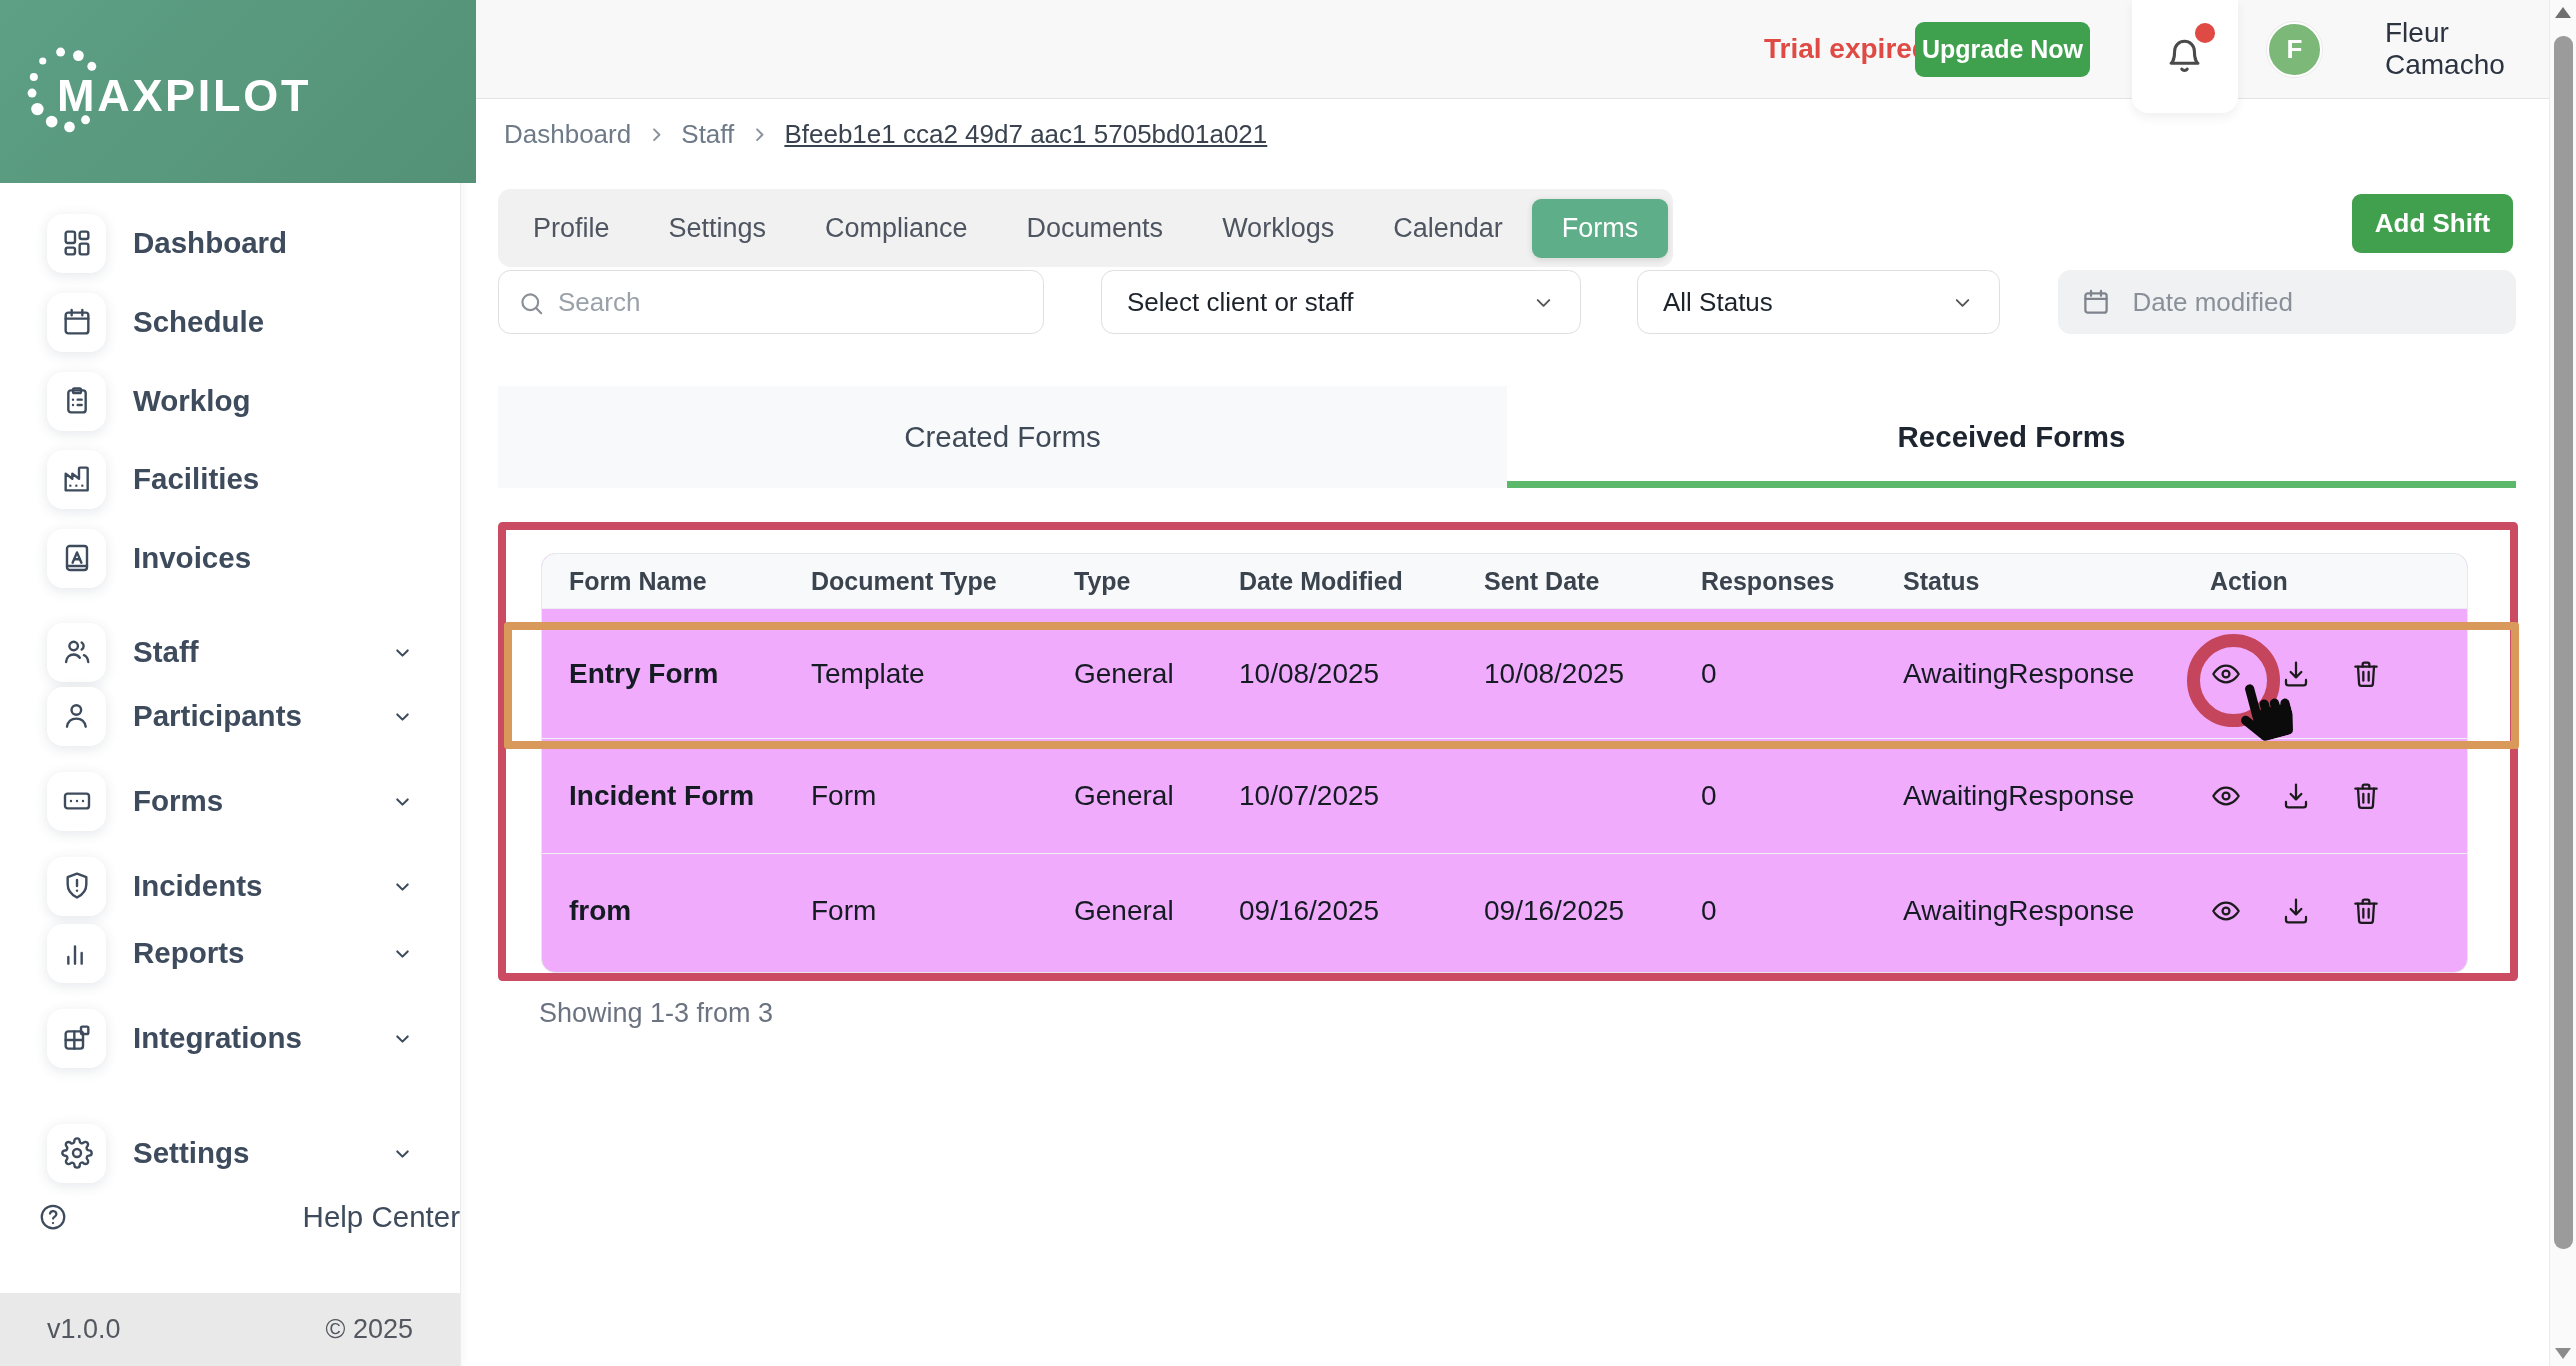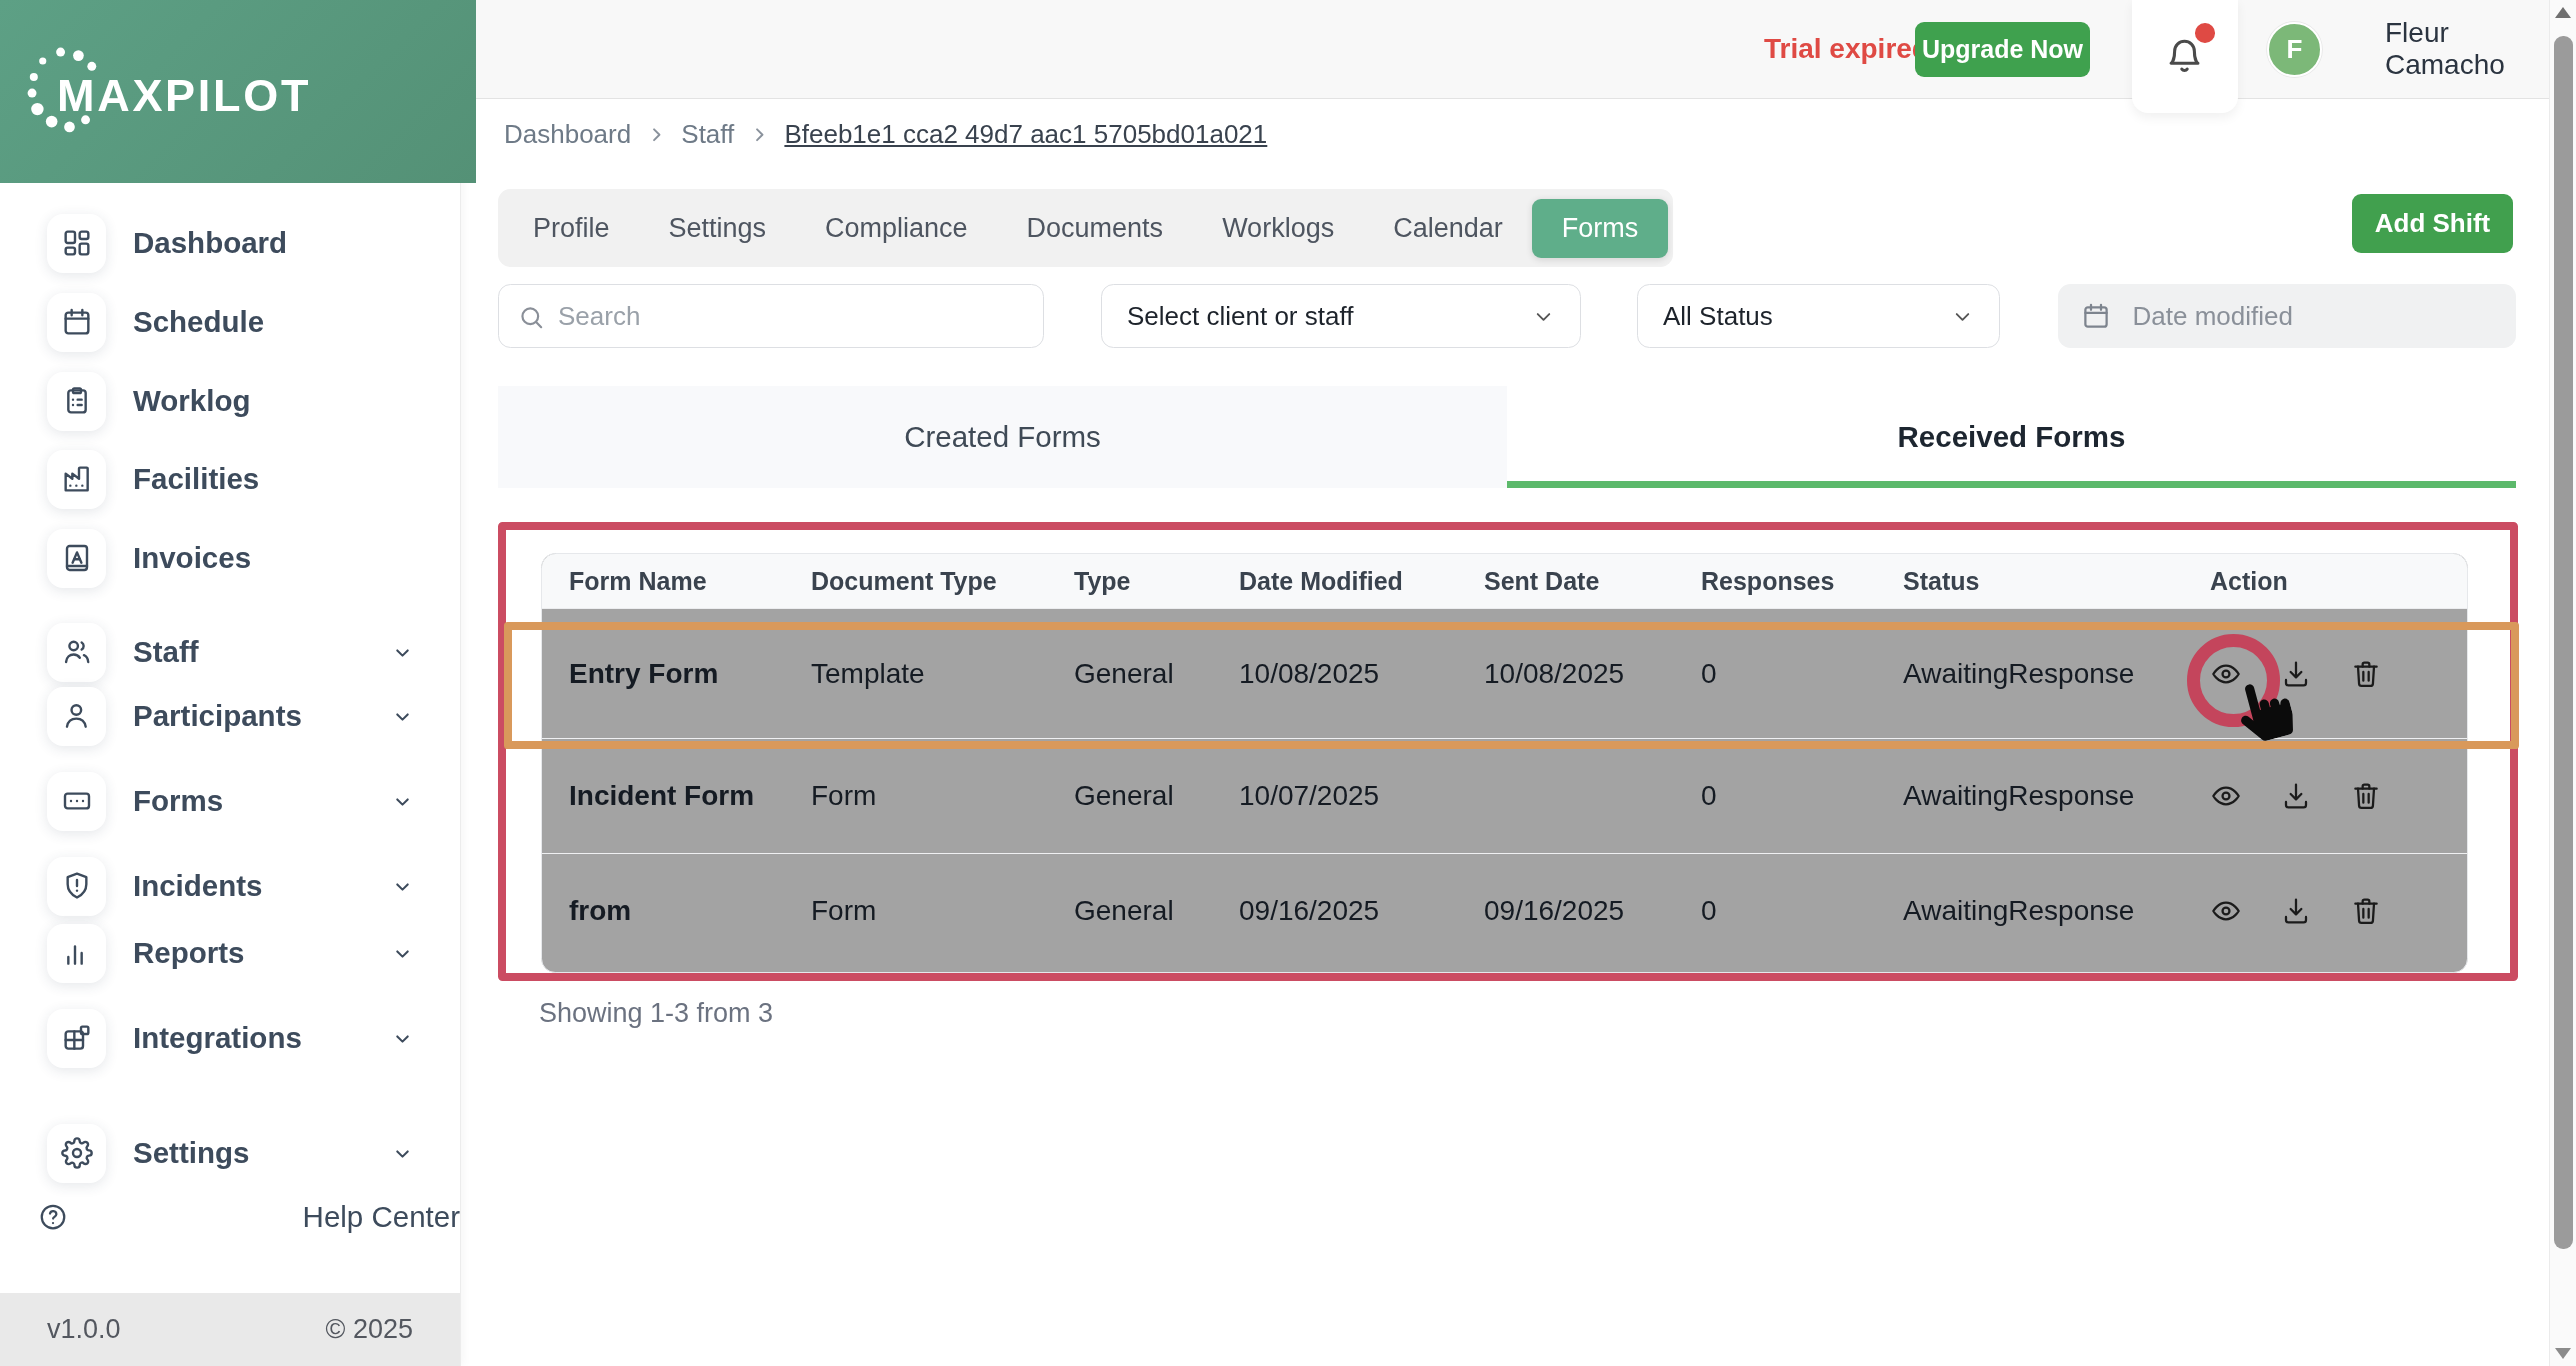--- a/index.html
+++ b/index.html
@@ -35,38 +35,38 @@
 
   .breadcrumb{position:absolute;left:44px;top:16px;height:39px;display:flex;align-items:center;gap:14.3px;font-size:26px;}
   .crumb{color:#6e7a87;cursor:pointer;}
   .crumb.current{color:#39424e;cursor:default;text-decoration:underline;}
 
   .tab-strip{position:absolute;left:38px;top:90px;height:78px;background:#F1F1F1;border-radius:12.5px;display:inline-flex;align-items:center;padding:0 5.4px;box-sizing:border-box;}
   .page-tab{height:59px;display:flex;align-items:center;padding:0 29.5px;font-size:27px;color:#4e5560;border-radius:9px;cursor:pointer;white-space:nowrap;}
   .page-tab.active{background:#5FAE8A;color:#fff;font-weight:500;box-shadow:0 1.8px 7.2px rgba(0,0,0,.12);}
   .add-shift-btn{position:absolute;left:1892px;top:95px;width:161px;height:59px;background:#41A04E;border:none;border-radius:9px;color:#fff;font-size:26px;font-weight:700;font-family:inherit;cursor:pointer;}
 
-  .filter-row{position:absolute;left:0;top:185px;width:2089px;height:64px;}
+  .filter-row{position:absolute;left:0;top:171px;width:2089px;height:64px;}
   .search-box{position:absolute;left:38px;top:0;width:546px;height:64px;border:1.8px solid #DDDFE3;border-radius:12.5px;box-sizing:border-box;background:#fff;}
   .search-box svg{position:absolute;left:18px;top:18px;}
   .search-input{position:absolute;left:57px;top:3.6px;width:465px;height:54px;border:none;outline:none;font-size:26px;font-family:inherit;color:#20262e;background:transparent;}
   .search-input::placeholder{color:#9AA1A9;}
   .select-box{position:absolute;top:0;height:64px;border:1.8px solid #DDDFE3;border-radius:12.5px;box-sizing:border-box;background:#fff;display:flex;align-items:center;padding:0 25px;font-size:26px;color:#1d232b;cursor:pointer;}
   .select-box .chev{margin-left:auto;}
   .client-select{left:641px;width:480px;}
   .status-select{left:1177px;width:363px;}
   .date-box{position:absolute;left:1598px;top:0;width:458px;height:64px;background:#F0F1F2;border-radius:12.5px;display:flex;align-items:center;padding:0 23px;box-sizing:border-box;gap:21.5px;font-size:26px;color:#8A9099;cursor:pointer;}
 
   .form-tabs{position:absolute;left:38px;top:287px;width:2019px;height:102px;display:flex;}
   .form-tab{width:1009px;height:102px;display:flex;align-items:center;justify-content:center;font-size:29.5px;cursor:pointer;position:relative;box-sizing:border-box;}
   .form-tab.created{background:#F8F9FB;color:#3f4a56;font-weight:500;}
   .form-tab.received{background:#fff;color:#1d2630;font-weight:600;}
   .form-tab .underline{position:absolute;left:0;bottom:0;width:100%;height:7.2px;background:#5CB96B;}
 
-  .table-card{position:absolute;left:81px;top:454px;width:1927px;height:420px;background:#a3a3a3;border:1.8px solid #E6E8EB;border-radius:14.3px;box-sizing:border-box;overflow:hidden;}
+  .table-card{position:absolute;left:81px;top:454px;width:1927px;height:420px;background:#f0abfc;border:1.8px solid #E6E8EB;border-radius:14.3px;box-sizing:border-box;overflow:hidden;}
   .t-grid{display:grid;grid-template-columns:242px 263px 165px 245px 217px 202px 307px 1fr;align-items:center;padding-left:27px;box-sizing:border-box;}
   .t-head{height:55px;background:#F8F9FA;border-bottom:1.8px solid #ECEDEF;font-size:25px;font-weight:600;color:#3a434e;}
   .t-row{height:129px;font-size:28px;color:#151b23;}
   .t-row + .t-row{border-top:1.8px solid #EFF0F2;height:115px;}
   .t-row .fname{font-weight:700;}
   .action-cell{display:flex;align-items:center;gap:38px;}
   .icon-btn{background:none;border:none;padding:0;cursor:pointer;}
   .pag-summary{position:absolute;left:79px;top:899px;font-size:27px;color:#6b7280;}
 
   

